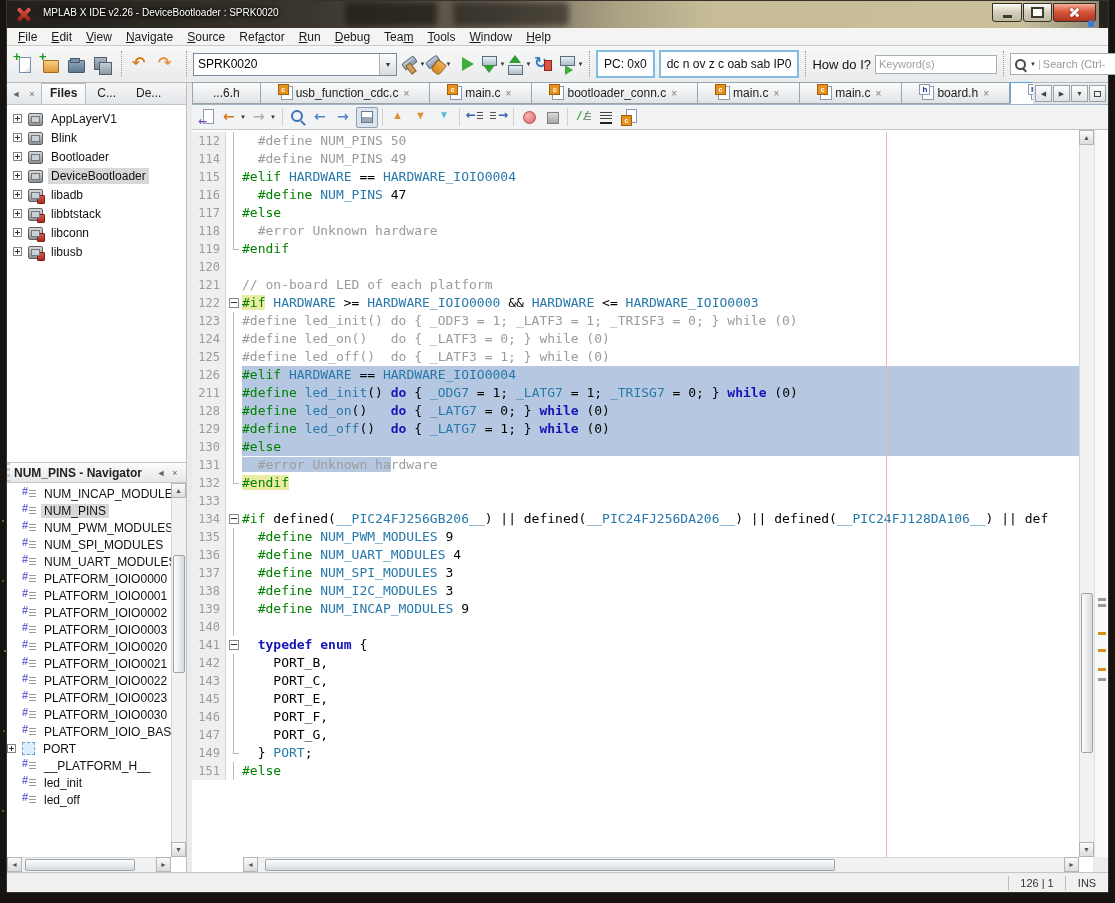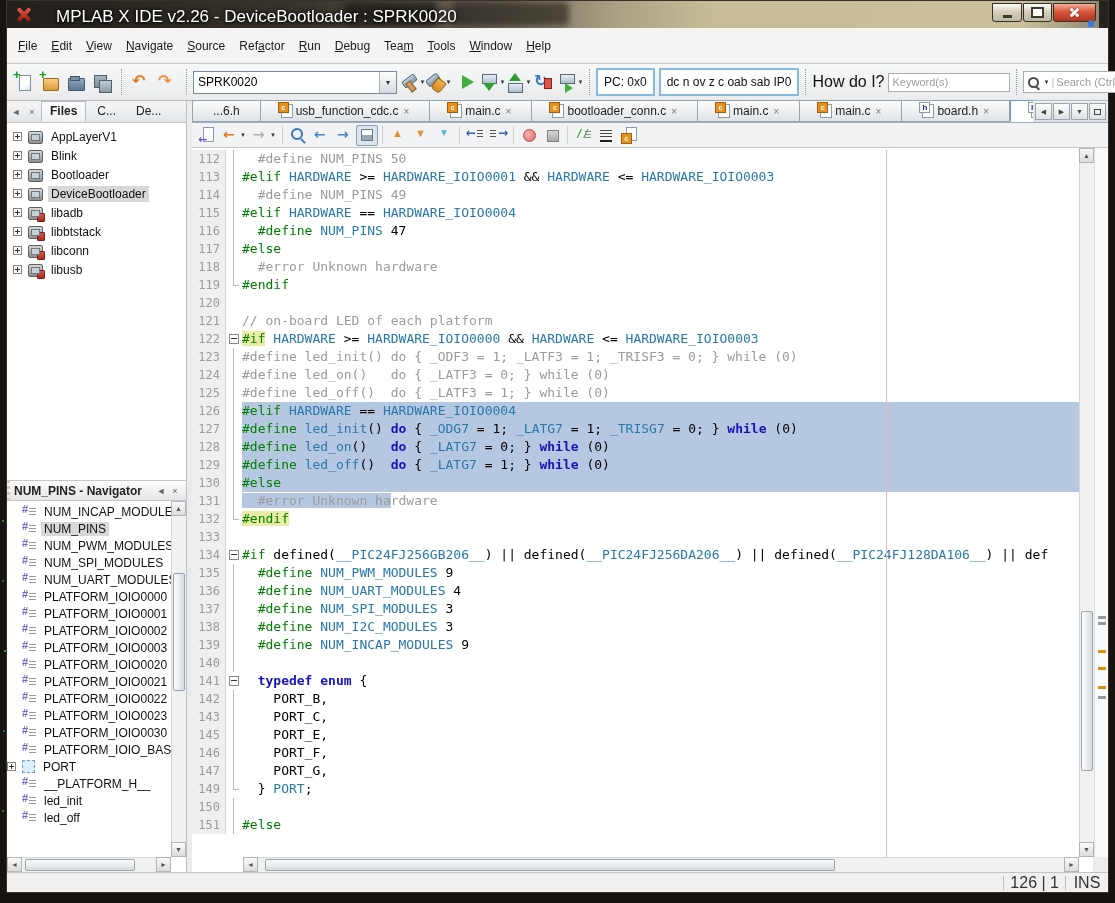--- a/index.html
+++ b/index.html
@@ -8,33 +8,33 @@
     box-shadow:0 60px 0 #2f6a24,2px 130px 0 #47903a,1px 210px 0 #2f6a24,0 290px 0 #3f7a2f}
   #win{position:absolute;left:6px;top:0;width:1103px;height:893px;border:1px solid #35312b;background:#b7b2a2;display:flex;flex-direction:column}
   
   #titlebar{position:relative;height:27px;flex:none;overflow:hidden;
     background:linear-gradient(90deg,#231f1b 0%,#2e2a24 14%,#3b362e 28%,#6c6456 44%,#a99f82 55%,#c6bd98 64%,#c9c09b 92%,#8a8471 100%)}
   .blob{position:absolute;top:1px;height:24px;background:#1d1a16;opacity:.75;border-radius:4px;filter:blur(3px)}
   #blob1{left:338px;width:92px}#blob2{left:446px;width:116px;opacity:.6}
   #app-logo{position:absolute;left:9px;top:6px;width:15px;height:15px}
   #app-logo::before,#app-logo::after{content:"";position:absolute;left:6px;top:-1px;width:4px;height:17px;background:linear-gradient(#e05a4a,#9c1f12);border-radius:2px}
   #app-logo::before{transform:rotate(45deg)}#app-logo::after{transform:rotate(-45deg)}
-  #title-text{position:absolute;left:49px;top:6px;font-size:17px;color:#fff;text-shadow:0 1px 3px #000,0 0 6px #000}
+  #title-text{position:absolute;left:36px;top:6px;font-size:10px;color:#fff;text-shadow:0 1px 3px #000,0 0 6px #000}
   #winbtns{position:absolute;right:12px;top:2px;display:flex}
   .wbtn{height:19px;border:1px solid #35312b;border-radius:0 0 3px 3px;background:linear-gradient(#fdfdf8,#d6d1bd 45%,#bdb79f);display:flex;align-items:center;justify-content:center;margin-left:1px;position:relative}
   #btn-min{width:30px}#btn-max{width:29px}
   #btn-min::before{content:"";width:9px;height:3px;background:#3c3a32;margin-top:7px}
   #btn-max::before{content:"";width:9px;height:7px;border:2px solid #3c3a32;background:#fffef5}
   #btn-close{width:43px;background:linear-gradient(#f5b09a,#d8573c 45%,#b03420)}
   #btn-close::before,#btn-close::after{content:"";position:absolute;width:11px;height:3px;background:#fff;border-radius:1px;box-shadow:0 0 2px #7c1004}
   #btn-close::before{transform:rotate(45deg)}#btn-close::after{transform:rotate(-45deg)}
   #corner-dark{position:absolute;right:0;top:0;width:9px;height:27px;background:#26221d}
   #bg-blue-icon{position:absolute;right:14px;top:20px;width:6px;height:6px;border-radius:2px;background:#3a7ad8;box-shadow:0 0 3px #6aa0f0}
   
-  #menubar{height:36px;flex:none;background:#f4f4f2;border-bottom:1px solid #c9c9c9;display:flex;align-items:center;padding-left:4px}
+  #menubar{height:18px;flex:none;background:#f4f4f2;border-bottom:1px solid #c9c9c9;display:flex;align-items:center;padding-left:4px}
   .menu-item{font-size:12px;color:#1a1a1a;padding:2px 7px;cursor:default}
   .menu-item u{text-decoration:underline}
   
   #toolbar{height:37px;flex:none;background:linear-gradient(#f7f8f8,#e9ebec);border-bottom:1px solid #b9b9b9;display:flex;align-items:center;padding:0 4px;gap:2px}
   .tsep{width:1px;height:26px;border-left:1px dotted #9a9a9a;margin:0 4px;flex:none}
   .tbtn{width:26px;height:26px;display:flex;align-items:center;justify-content:center;border:1px solid transparent;border-radius:2px;flex:none;position:relative}
   .dd{font-size:6px;color:#333;margin-left:1px;flex:none}
   .ic{width:20px;height:20px;position:relative;display:inline-block;flex:none}
   .ic-new-file::before{content:"";position:absolute;left:5px;top:3px;width:10px;height:14px;background:linear-gradient(135deg,#fff 65%,#cfe0ef);border:1px solid #7a92a8}
   .ic-new-file::after,.ic-new-project::after{content:"+";position:absolute;left:-1px;top:-5px;color:#1f9a1f;font:bold 13px "Liberation Sans"}
@@ -56,21 +56,21 @@
   .ic-read-device::after{content:"";position:absolute;left:4px;top:1px;width:0;height:0;border-bottom:8px solid #2fa02f;border-left:6px solid transparent;border-right:6px solid transparent}
   .ic-reset::before{content:"\21BB";position:absolute;left:0px;top:-1px;font:bold 16px "DejaVu Sans",sans-serif;color:#3a78c2}
   .ic-reset::after{content:"";position:absolute;right:2px;top:6px;width:6px;height:9px;background:#d85548;border:1px solid #8c2318}
   .ic-debug-project::after{content:"";position:absolute;left:8px;top:11px;width:0;height:0;border-left:8px solid #3fae3f;border-top:5px solid transparent;border-bottom:5px solid transparent}
   
   #project-combo{display:flex;align-items:center;width:204px;height:23px;border:1px solid #7a8a9a;background:#fff;flex:none}
   #project-combo input{flex:1;border:0;outline:none;font:12px "Liberation Sans",sans-serif;padding:0 4px;min-width:0}
   #combo-drop{width:17px;height:21px;background:linear-gradient(#fcfcfc,#d8dce0);border-left:1px solid #a8b0b8;display:flex;align-items:center;justify-content:center;font-size:7px;color:#333}
   .infobox{height:28px;border:2px solid #85bbde;background:#fff;display:flex;align-items:center;justify-content:center;font:12px "Liberation Sans",sans-serif;color:#111;padding:0 6px;flex:none}
   #howdoi-wrap{display:flex;align-items:center;gap:4px;flex:none}
-  #howdoi-label{font-size:16px;color:#111}
+  #howdoi-label{font-size:13px;color:#111}
   #howdoi-input{width:122px;height:19px;border:1px solid #a9aeb4;font:11px "Liberation Sans",sans-serif;padding:0 3px;color:#333}
   #howdoi-input::placeholder{color:#a0a0a0}
   #search-box{display:flex;align-items:center;width:112px;height:22px;border:1px solid #a9aeb4;background:#fff;flex:none;padding:0 3px;gap:2px}
   .mag{width:13px;height:13px;position:relative;flex:none}
   .mag::before{content:"";position:absolute;left:1px;top:1px;width:7px;height:7px;border:2px solid #4a4a4a;border-radius:50%}
   .mag::after{content:"";position:absolute;right:0px;bottom:0px;width:5px;height:2px;background:#4a4a4a;transform:rotate(45deg)}
   #search-divider{color:#bbb;font-size:11px}
   #search-text{font:11px "Liberation Sans",sans-serif;color:#9a9a9a;white-space:nowrap;overflow:hidden}
   
   #main{flex:1;display:flex;min-height:0;background:#ebebeb}
@@ -169,21 +169,21 @@
   .ctext{flex:1;white-space:pre;font:13px/18px "DejaVu Sans Mono",monospace;color:#000;overflow:hidden}
   .ctext.sel{background:#b6c8e1}
   .sd{color:#008000}.si{color:#2879ab}.sk{color:#1414b8;font-weight:bold}.sp{color:#000}.sg{color:#9b9b9b}
   .sdh{color:#008000;background:#e9eca2}
   .sgs{color:#9b9b9b;background:#b6c8e1}
   #margin-line{position:absolute;left:694px;top:2px;bottom:15px;width:1px;background:#f0b4b4}
   #err-stripe{position:absolute;right:0;top:0;bottom:15px;width:14px;background:#fafafa;border-left:1px solid #e0e0e0}
   .emark{position:absolute;left:3px;width:8px;height:3px;background:#dl}
   #code-corner{position:absolute;right:0;bottom:0;width:15px;height:15px;background:#ececec}
   
-  #statusbar{height:20px;flex:none;background:#f0f0f0;border-top:1px solid #c4c4c4;display:flex;align-items:center;justify-content:flex-end;font-size:16px;color:#333}
+  #statusbar{height:20px;flex:none;background:#f0f0f0;border-top:1px solid #c4c4c4;display:flex;align-items:center;justify-content:flex-end;font-size:11px;color:#333}
   .st-sep{width:1px;height:14px;background:#bbb;margin:0 6px}
   #st-linecol{min-width:44px;text-align:center}
   #st-ins{min-width:30px;text-align:center;margin-right:6px}
 </style>
 </head>
 <body>
 
 <div id="desk-specks"></div>
 
 <div id="win">
@@ -569,25 +569,20 @@
           </div>
         </div>
       <div id="code-area">
         <div id="code-rows">
             <div class="crow">
               <div class="cnum">112</div>
               <div class="cfold fline"></div>
               <div class="ctext"><span class="sg">  #define NUM_PINS 50</span></div>
             </div>
             <div class="crow">
-              <div class="cnum">113</div>
-              <div class="cfold fline"></div>
-              <div class="ctext"><span class="sd">#elif</span><span class="sp"> </span><span class="si">HARDWARE</span><span class="sp"> &gt;= </span><span class="si">HARDWARE_IOIO0001</span><span class="sp"> &amp;&amp; </span><span class="si">HARDWARE</span><span class="sp"> &lt;= </span><span class="si">HARDWARE_IOIO0003</span></div>
-            </div>
-            <div class="crow">
               <div class="cnum">114</div>
               <div class="cfold fline"></div>
               <div class="ctext"><span class="sg">  #define NUM_PINS 49</span></div>
             </div>
             <div class="crow">
               <div class="cnum">115</div>
               <div class="cfold fline"></div>
               <div class="ctext"><span class="sd">#elif</span><span class="sp"> </span><span class="si">HARDWARE</span><span class="sp"> == </span><span class="si">HARDWARE_IOIO0004</span></div>
             </div>
             <div class="crow">
@@ -641,21 +636,21 @@
               <div class="cnum">125</div>
               <div class="cfold fline"></div>
               <div class="ctext"><span class="sg">#define led_off()  do { _LATF3 = 1; } while (0)</span></div>
             </div>
             <div class="crow">
               <div class="cnum">126</div>
               <div class="cfold fline"></div>
               <div class="ctext sel"><span class="sd">#elif</span><span class="sp"> </span><span class="si">HARDWARE</span><span class="sp"> == </span><span class="si">HARDWARE_IOIO0004</span></div>
             </div>
             <div class="crow">
-              <div class="cnum">127</div>
+              <div class="cnum">211</div>
               <div class="cfold fline"></div>
               <div class="ctext sel"><span class="sd">#define</span><span class="sp"> </span><span class="si">led_init</span><span class="sp">() </span><span class="sk">do</span><span class="sp"> { </span><span class="si">_ODG7</span><span class="sp"> = 1; </span><span class="si">_LATG7</span><span class="sp"> = 1; </span><span class="si">_TRISG7</span><span class="sp"> = 0; } </span><span class="sk">while</span><span class="sp"> (0)</span></div>
             </div>
             <div class="crow">
               <div class="cnum">128</div>
               <div class="cfold fline"></div>
               <div class="ctext sel"><span class="sd">#define</span><span class="sp"> </span><span class="si">led_on</span><span class="sp">()   </span><span class="sk">do</span><span class="sp"> { </span><span class="si">_LATG7</span><span class="sp"> = 0; } </span><span class="sk">while</span><span class="sp"> (0)</span></div>
             </div>
             <div class="crow">
               <div class="cnum">129</div>
@@ -748,25 +743,20 @@
             </div>
             <div class="crow">
               <div class="cnum">147</div>
               <div class="cfold fline"></div>
               <div class="ctext"><span class="sp">    PORT_G,</span></div>
             </div>
             <div class="crow">
               <div class="cnum">149</div>
               <div class="cfold fend"></div>
               <div class="ctext"><span class="sp">  } </span><span class="si">PORT</span><span class="sp">;</span></div>
-            </div>
-            <div class="crow">
-              <div class="cnum">150</div>
-              <div class="cfold fline"></div>
-              <div class="ctext"></div>
             </div>
             <div class="crow">
               <div class="cnum">151</div>
               <div class="cfold fline"></div>
               <div class="ctext"><span class="sd">#else</span></div>
             </div>
           </div>
         <div id="margin-line"></div>
         <div id="err-stripe">
           <div class="emark" style="top:468px;background:#9a9a9a"></div>

